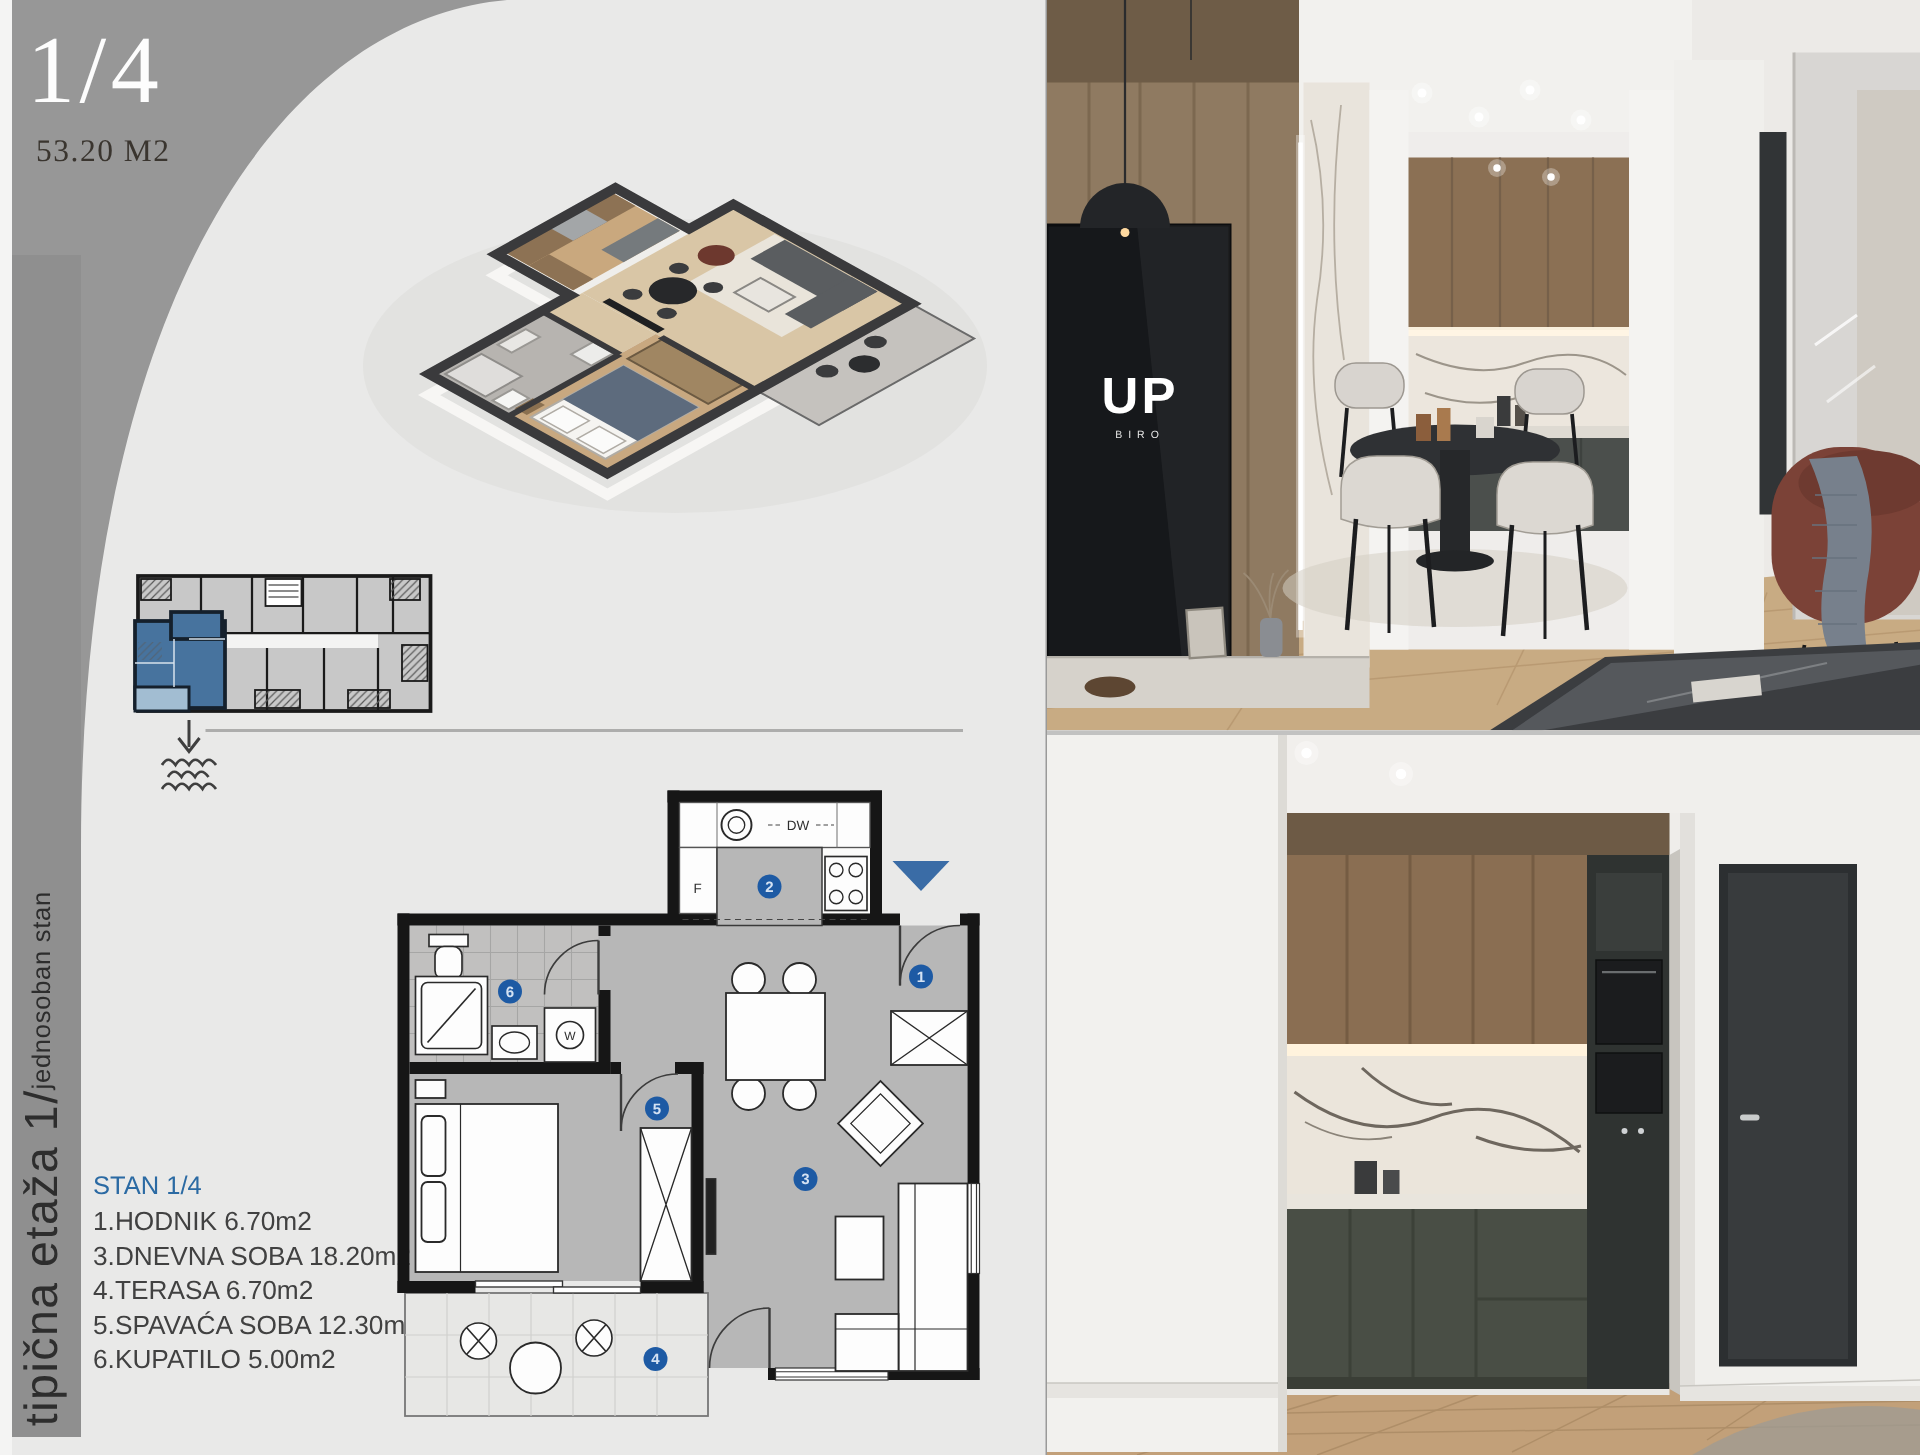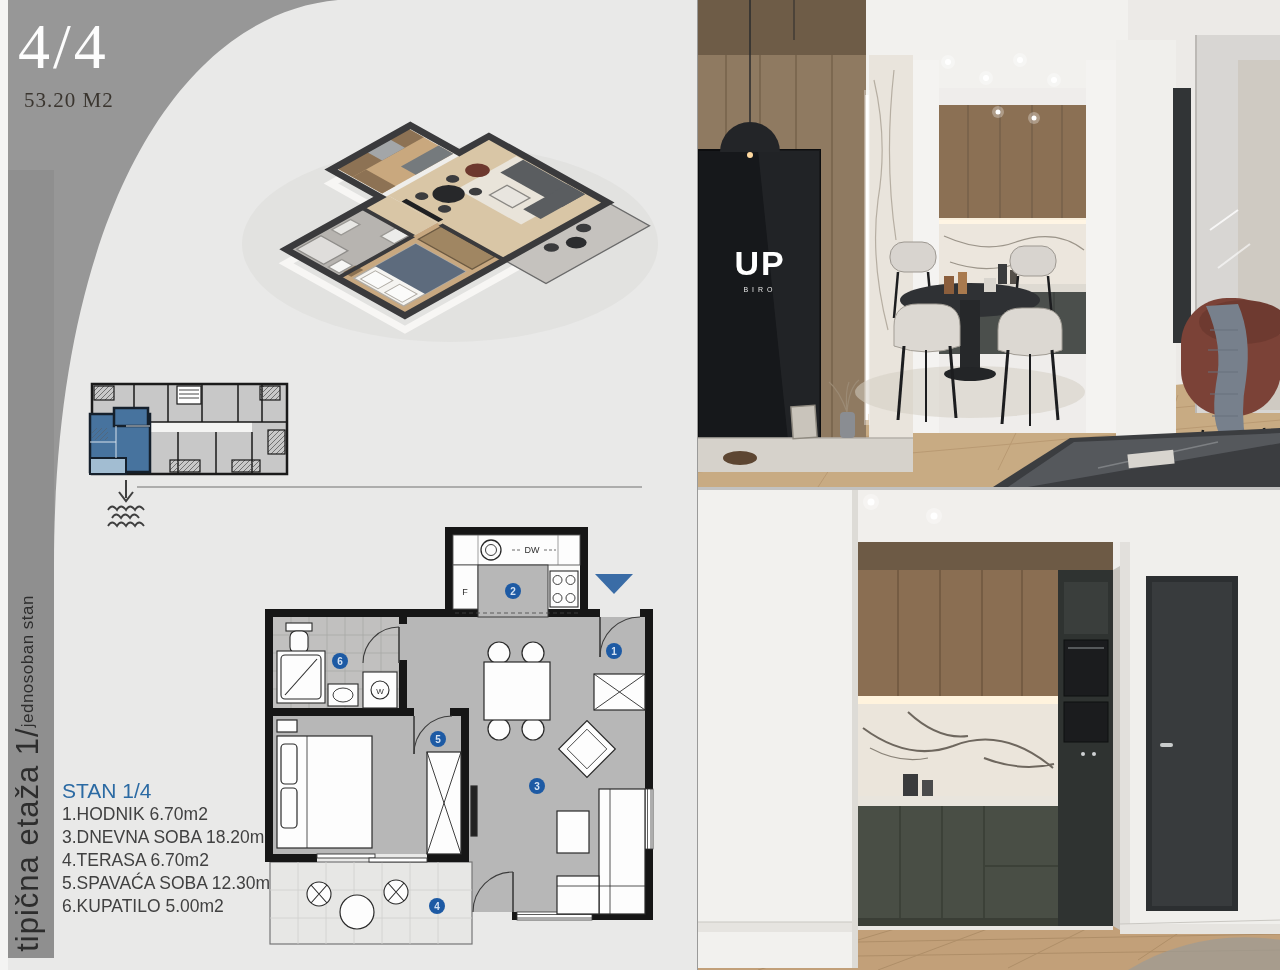--- a/index.html
+++ b/index.html
@@ -9,21 +9,21 @@
   .corner-svg{position:absolute;left:0;top:0;}
   .unit-number{position:absolute;left:18px;top:10px;font-family:"Liberation Serif","DejaVu Serif",serif;
                font-size:64px;font-weight:400;color:#fdfdfd;letter-spacing:3px;}
   .unit-area{position:absolute;left:24px;top:88px;font-family:"Liberation Serif","DejaVu Serif",serif;
              font-size:21px;color:#3a352f;letter-spacing:1px;}
   .side-label{position:absolute;left:3px;bottom:14px;width:50px;text-align:center;}
   .side-label .stack{writing-mode:vertical-rl;transform:rotate(180deg);display:inline-block;white-space:nowrap;}
   .side-label .big{font-size:31px;color:#2d2d2d;letter-spacing:1px;}
   .side-label .small{font-size:17px;color:#2d2d2d;letter-spacing:0.5px;}
   .room-list{position:absolute;left:62px;top:779px;font-size:17.5px;color:#414141;line-height:23px;}
-  .room-list .title{color:#2b6aa3;font-size:21px;margin-bottom:1px;}
+  .room-list .title{color:#2b6aa3;font-size:17px;margin-bottom:1px;}
   .room-list .total{font-weight:bold;color:#121212;}
   .plan3d{position:absolute;left:222px;top:12px;}
   .keyplan{position:absolute;left:82px;top:378px;}
   .seamark{position:absolute;left:100px;top:478px;}
   .baseline{position:absolute;left:137px;top:486px;width:505px;height:2px;background:#adadac;}
   .plan2d{position:absolute;left:262px;top:524px;}
   .photos{position:absolute;left:697px;top:0;width:583px;height:970px;border-left:1px solid #9a9a99;}
   .photo-top{position:absolute;left:0;top:0;width:705px;height:487px;overflow:hidden;}
   .photo-bottom{position:absolute;left:0;top:490px;width:583px;height:480px;overflow:hidden;}
   .photo-gap{position:absolute;left:0;top:487px;width:583px;height:3px;background:#c2c2c1;}
@@ -38,21 +38,21 @@
 
 <div class="page">
 
   <div class="left-edge"></div>
 
   <svg class="corner-svg" width="360" height="970">
     <path d="M8,0 H338 C180,14 54,215 54,565 L54,958 L8,958 Z" fill="#979797"></path>
     <rect x="8" y="170" width="46" height="788" fill="#8f8f8f"></rect>
   </svg>
 
-  <div class="unit-number">4/4</div>
+  <div class="unit-number">1/4</div>
   <div class="unit-area">53.20 M2</div>
 
   <div class="side-label">
     <span class="stack">
       <span class="big">tipična etaža 1/</span><span class="small">jednosoban stan</span>
     </span>
   </div>
 
   <svg class="plan3d" width="445" height="405" viewBox="0 0 445 405">
     <ellipse cx="228" cy="232" rx="208" ry="98" fill="#e2e2e0"></ellipse>

